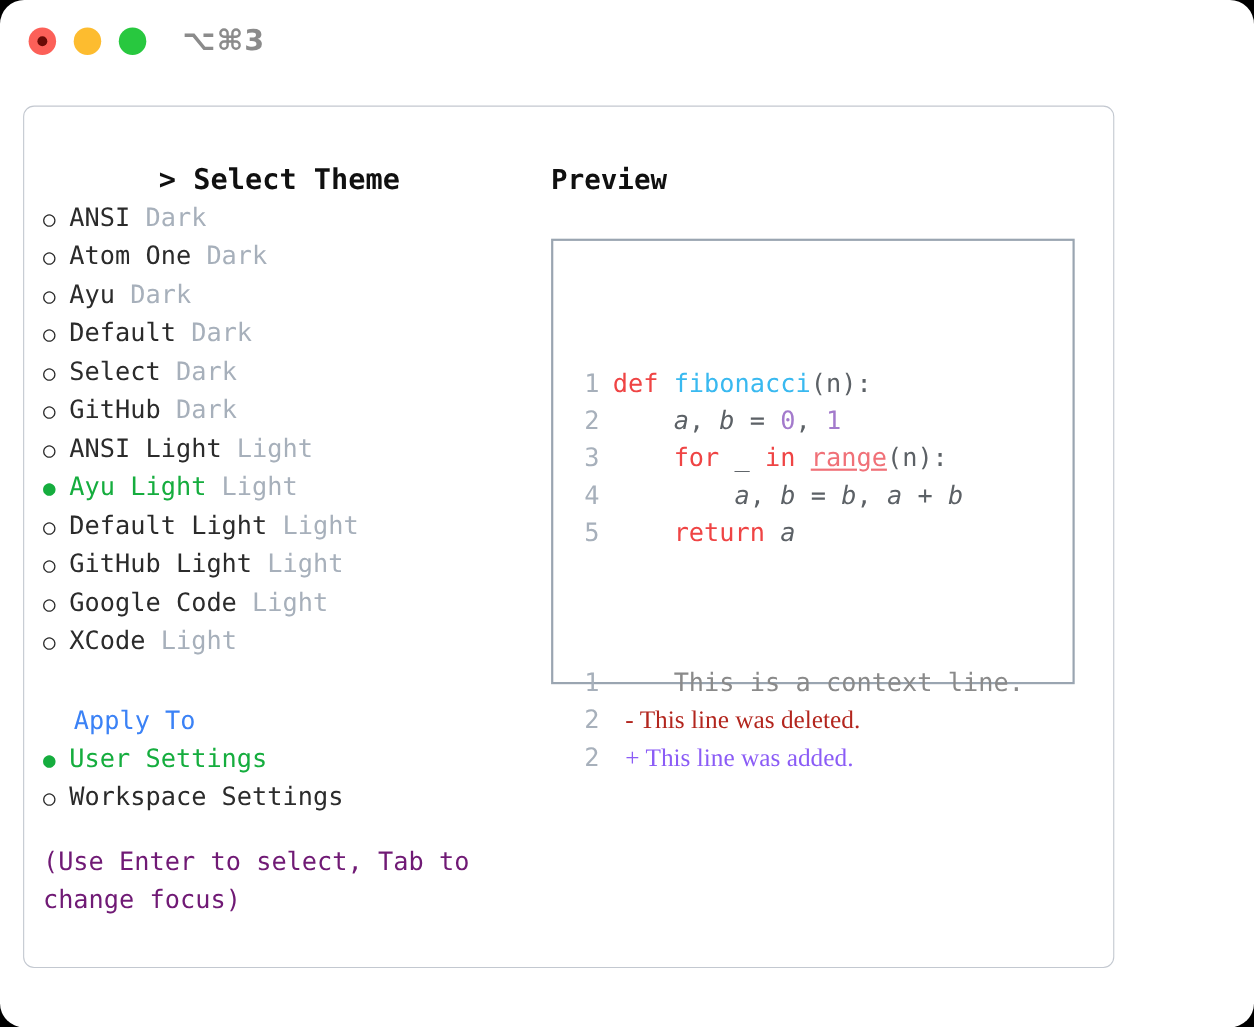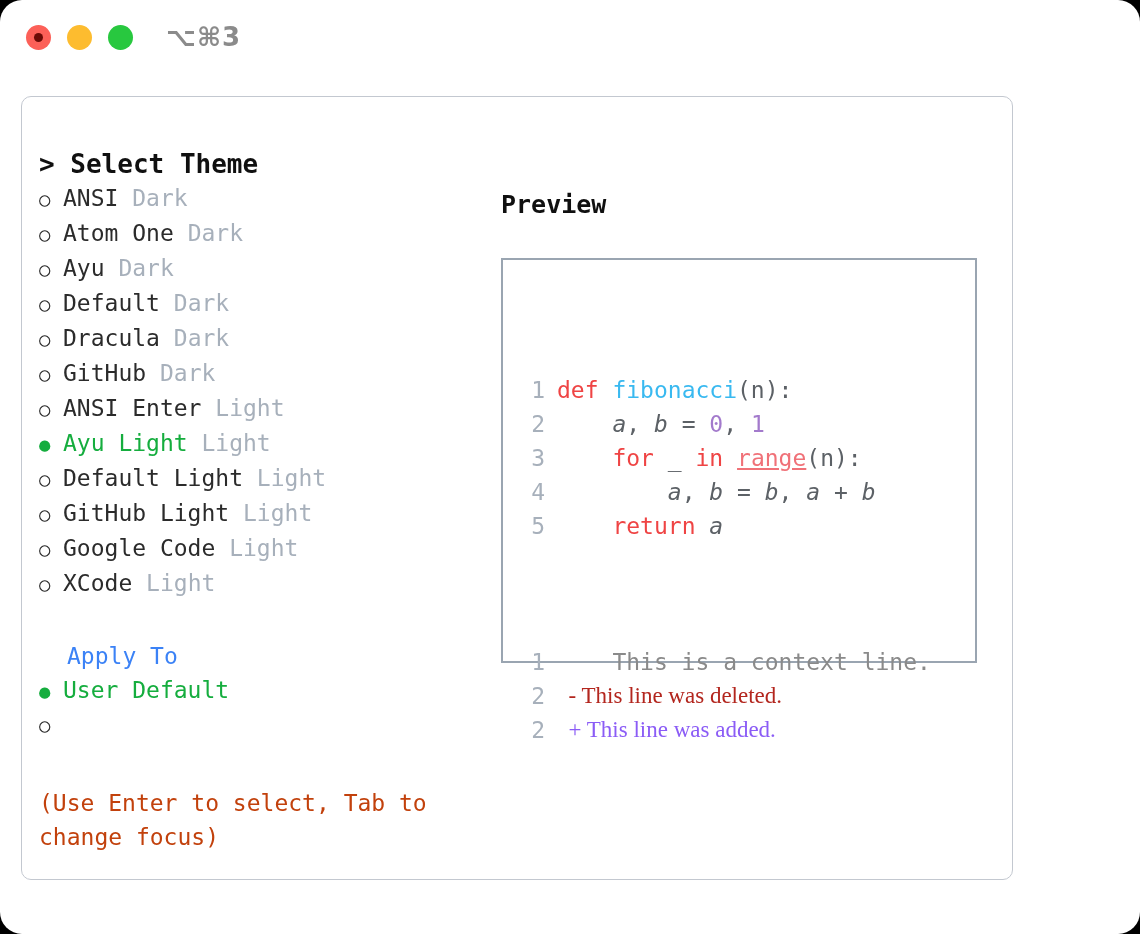--- a/index.html
+++ b/index.html
@@ -97,20 +97,21 @@
     top: 50px;
     width: 430px;
   }
 
   .section-title {
     font-size: 26px;
     font-weight: 700;
     color: #101010;
     line-height: 34px;
     white-space: pre;
+    text-align: center;
   }
 
   .opt-list { margin-top: 0; }
 
   .opt {
     display: flex;
     align-items: baseline;
     font-size: 23px;
     line-height: 34px;
     white-space: pre;
@@ -130,41 +131,40 @@
   .apply-block { margin-top: 38px; }
   .apply-title {
     font-size: 23px;
     line-height: 34px;
     color: #3b82f6;
     padding-left: 28px;
     white-space: pre;
   }
 
   .hint {
-    margin-top: 44px;
-    font-size: 23px;
-    line-height: 34px;
-    color: #c2410c;
+    margin-top: 24px;
+    font-size: 23px;
+    line-height: 34px;
+    color: #701a75;
     width: 410px;
   }
 
   
   .right-col {
     position: absolute;
     left: 479px;
     top: 50px;
     width: 490px;
   }
   .preview-title {
     font-size: 25px;
     line-height: 34px;
     color: #101010;
     font-weight: 700;
     white-space: pre;
-    margin-top: 41px;
   }
 
   .preview-box {
     margin-top: 36px;
     width: 476px;
     height: 405px;
     box-sizing: border-box;
     border: 2px solid #9aa5b1;
     background: #ffffff;
     position: relative;
@@ -219,35 +219,35 @@
 
       <div class="left-col">
 
         <div class="section-title">&gt; Select Theme</div>
 
         <div class="opt-list" id="theme-list">
             <div class="opt"><span class="marker">○</span><span class="label">ANSI</span><span class="kind"> Dark</span></div>
             <div class="opt"><span class="marker">○</span><span class="label">Atom One</span><span class="kind"> Dark</span></div>
             <div class="opt"><span class="marker">○</span><span class="label">Ayu</span><span class="kind"> Dark</span></div>
             <div class="opt"><span class="marker">○</span><span class="label">Default</span><span class="kind"> Dark</span></div>
-            <div class="opt"><span class="marker">○</span><span class="label">Dracula</span><span class="kind"> Dark</span></div>
+            <div class="opt"><span class="marker">○</span><span class="label">Select</span><span class="kind"> Dark</span></div>
             <div class="opt"><span class="marker">○</span><span class="label">GitHub</span><span class="kind"> Dark</span></div>
-            <div class="opt"><span class="marker">○</span><span class="label">ANSI Enter</span><span class="kind"> Light</span></div>
+            <div class="opt"><span class="marker">○</span><span class="label">ANSI Light</span><span class="kind"> Light</span></div>
             <div class="opt selected"><span class="marker">●</span><span class="label">Ayu Light</span><span class="kind"> Light</span></div>
             <div class="opt"><span class="marker">○</span><span class="label">Default Light</span><span class="kind"> Light</span></div>
             <div class="opt"><span class="marker">○</span><span class="label">GitHub Light</span><span class="kind"> Light</span></div>
             <div class="opt"><span class="marker">○</span><span class="label">Google Code</span><span class="kind"> Light</span></div>
             <div class="opt"><span class="marker">○</span><span class="label">XCode</span><span class="kind"> Light</span></div>
           </div>
 
         <div class="apply-block">
           <div class="apply-title">Apply To</div>
           <div id="apply-list">
-              <div class="opt selected"><span class="marker">●</span><span class="label">User Default</span></div>
-              <div class="opt"><span class="marker">○</span></div>
+              <div class="opt selected"><span class="marker">●</span><span class="label">User Settings</span></div>
+              <div class="opt"><span class="marker">○</span><span class="label">Workspace Settings</span></div>
             </div>
         </div>
 
         <div class="hint">(Use Enter to select, Tab to change focus)</div>
       </div>
 
       <div class="right-col">
         <div class="preview-title">Preview</div>
 
         <div class="preview-box">

